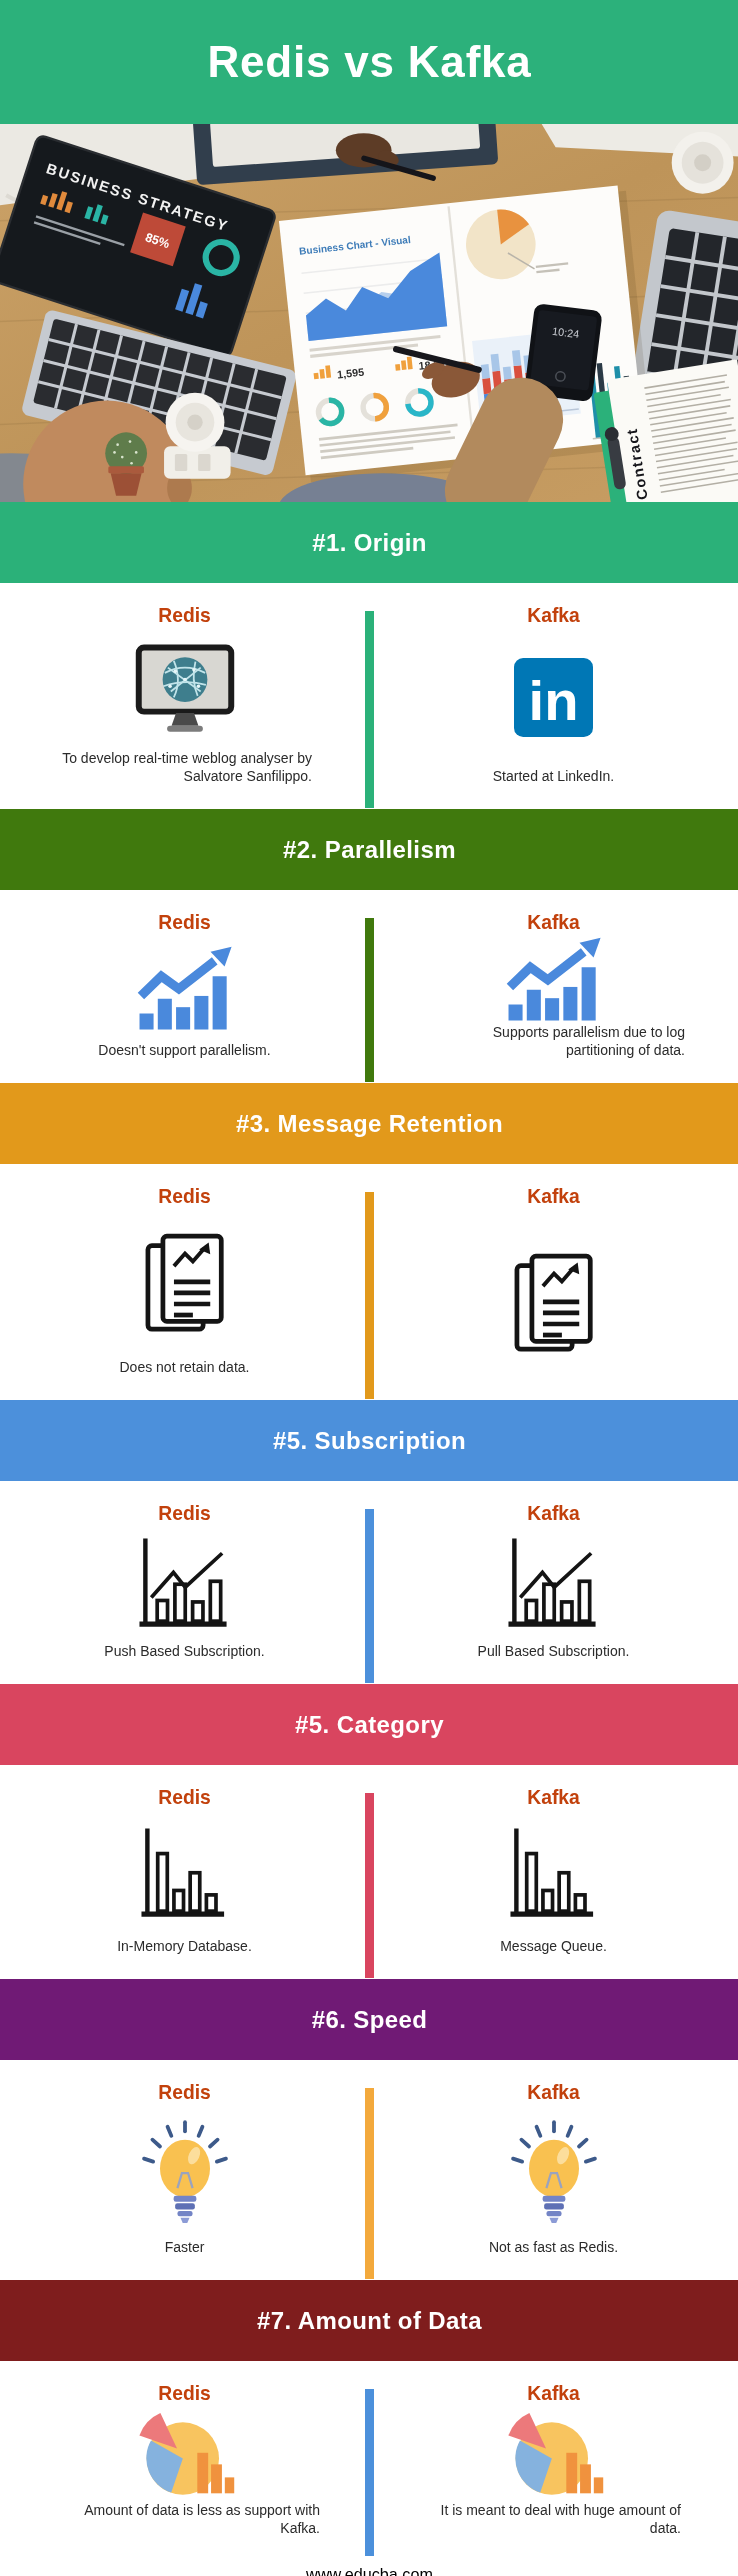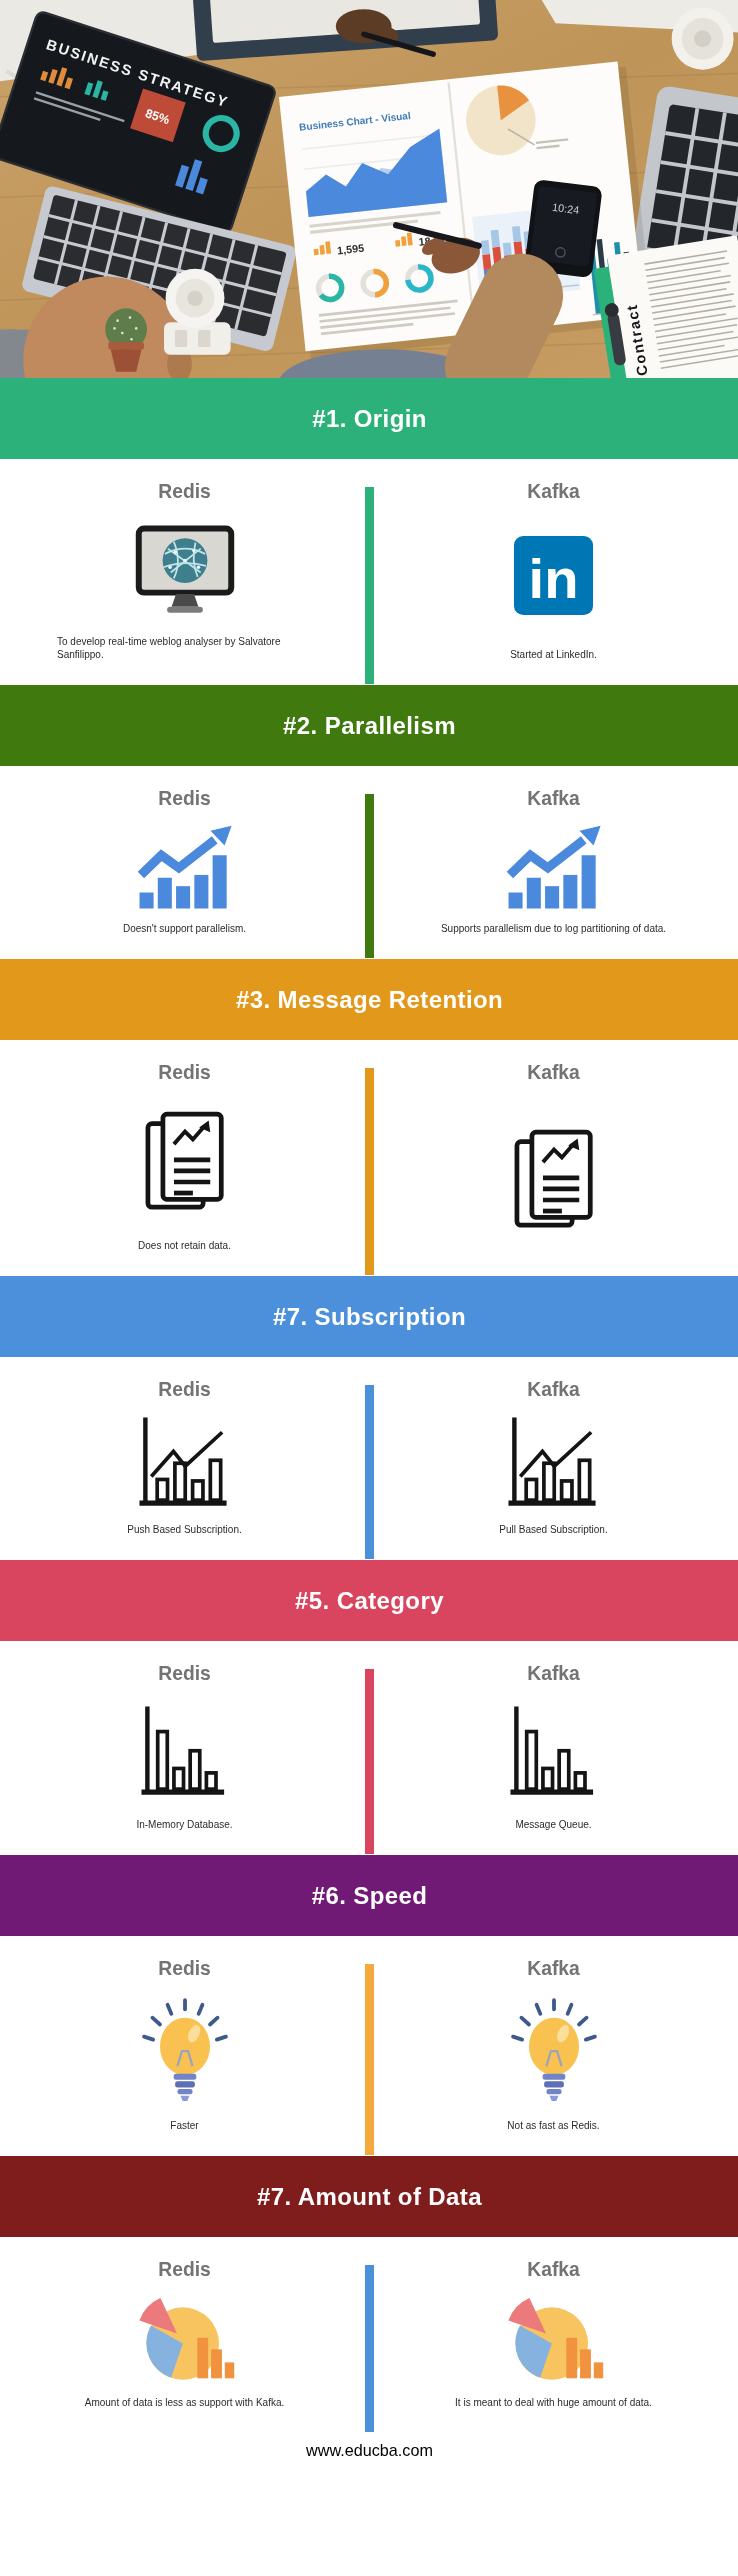--- a/index.html
+++ b/index.html
@@ -22,23 +22,23 @@
   .content{position:relative;display:flex;background:#fff;}
   .content.c1{height:226px;}
   .content.c2{height:193px;}
   .content.c3{height:236px;}
   .content.c4{height:203px;}
   .content.c5{height:214px;}
   .content.c6{height:220px;}
   .content.c7{height:196px;}
   .divider{position:absolute;left:365px;top:28px;bottom:1.5px;width:8.5px;background:#999;}
   .col{width:369px;display:flex;flex-direction:column;align-items:center;padding-top:21.7px;box-sizing:border-box;}
-  .col-title{font-size:19.3px;font-weight:bold;color:#737373;}
+  .col-title{font-size:19.3px;font-weight:bold;color:#c2410c;}
   .icon-wrap{flex:1;display:flex;align-items:center;justify-content:center;}
-  .desc{font-size:10px;color:#2b2b2b;text-align:left;line-height:1.28;max-width:286px;padding-bottom:23px;}
+  .desc{font-size:14px;color:#2b2b2b;text-align:right;line-height:1.28;max-width:286px;padding-bottom:23px;}
 
   
   .footer{height:46px;display:flex;justify-content:center;align-items:flex-start;background:#fff;}
   .footer span{font-size:16.2px;font-weight:normal;color:#000;padding-top:7.7px;}
 </style>
 </head>
 <body>
 
 <svg style="position:absolute;width:0;height:0" aria-hidden="true">
   <defs>
@@ -142,20 +142,23 @@
         <rect x="88" y="66" width="15" height="56"></rect>
         <rect x="107" y="82" width="15" height="40"></rect>
         <rect x="126" y="100" width="13" height="22"></rect>
       </g>
     </symbol>
   </defs>
 </svg>
 
 <div class="page">
 
+  <header class="top-header" style="background: rgb(44, 177, 123);">
+    <h1>Redis vs Kafka</h1>
+  </header>
 
   <div class="photo">
     <svg viewBox="0 0 955 488" width="739" height="378" preserveAspectRatio="none">
       <defs>
         <linearGradient id="wood" x1="0" y1="0" x2="1" y2="1">
           <stop offset="0" stop-color="#CBA268"></stop>
             <stop offset="0.5" stop-color="#BE9459"></stop>
             <stop offset="1" stop-color="#C79D63"></stop>
         </linearGradient>
       </defs>
@@ -489,21 +492,21 @@
             <svg width="82" height="101" viewBox="0 0 104 128">
               <use href="#icon-doc"></use>
             </svg>
           </div>
       </div>
     </div>
   </section>
 
   <section>
     <div class="band" style="background: rgb(76, 144, 219);">
-      <h2>#7. Subscription</h2>
+      <h2>#5. Subscription</h2>
     </div>
     <div class="content c4">
       <div class="divider" style="background: rgb(76, 144, 219);"></div>
       <div class="col">
         <div class="col-title">Redis</div>
         <div class="icon-wrap">
             <svg width="93" height="93" viewBox="0 0 126 126">
               <use href="#icon-barline"></use>
             </svg>
           </div>

